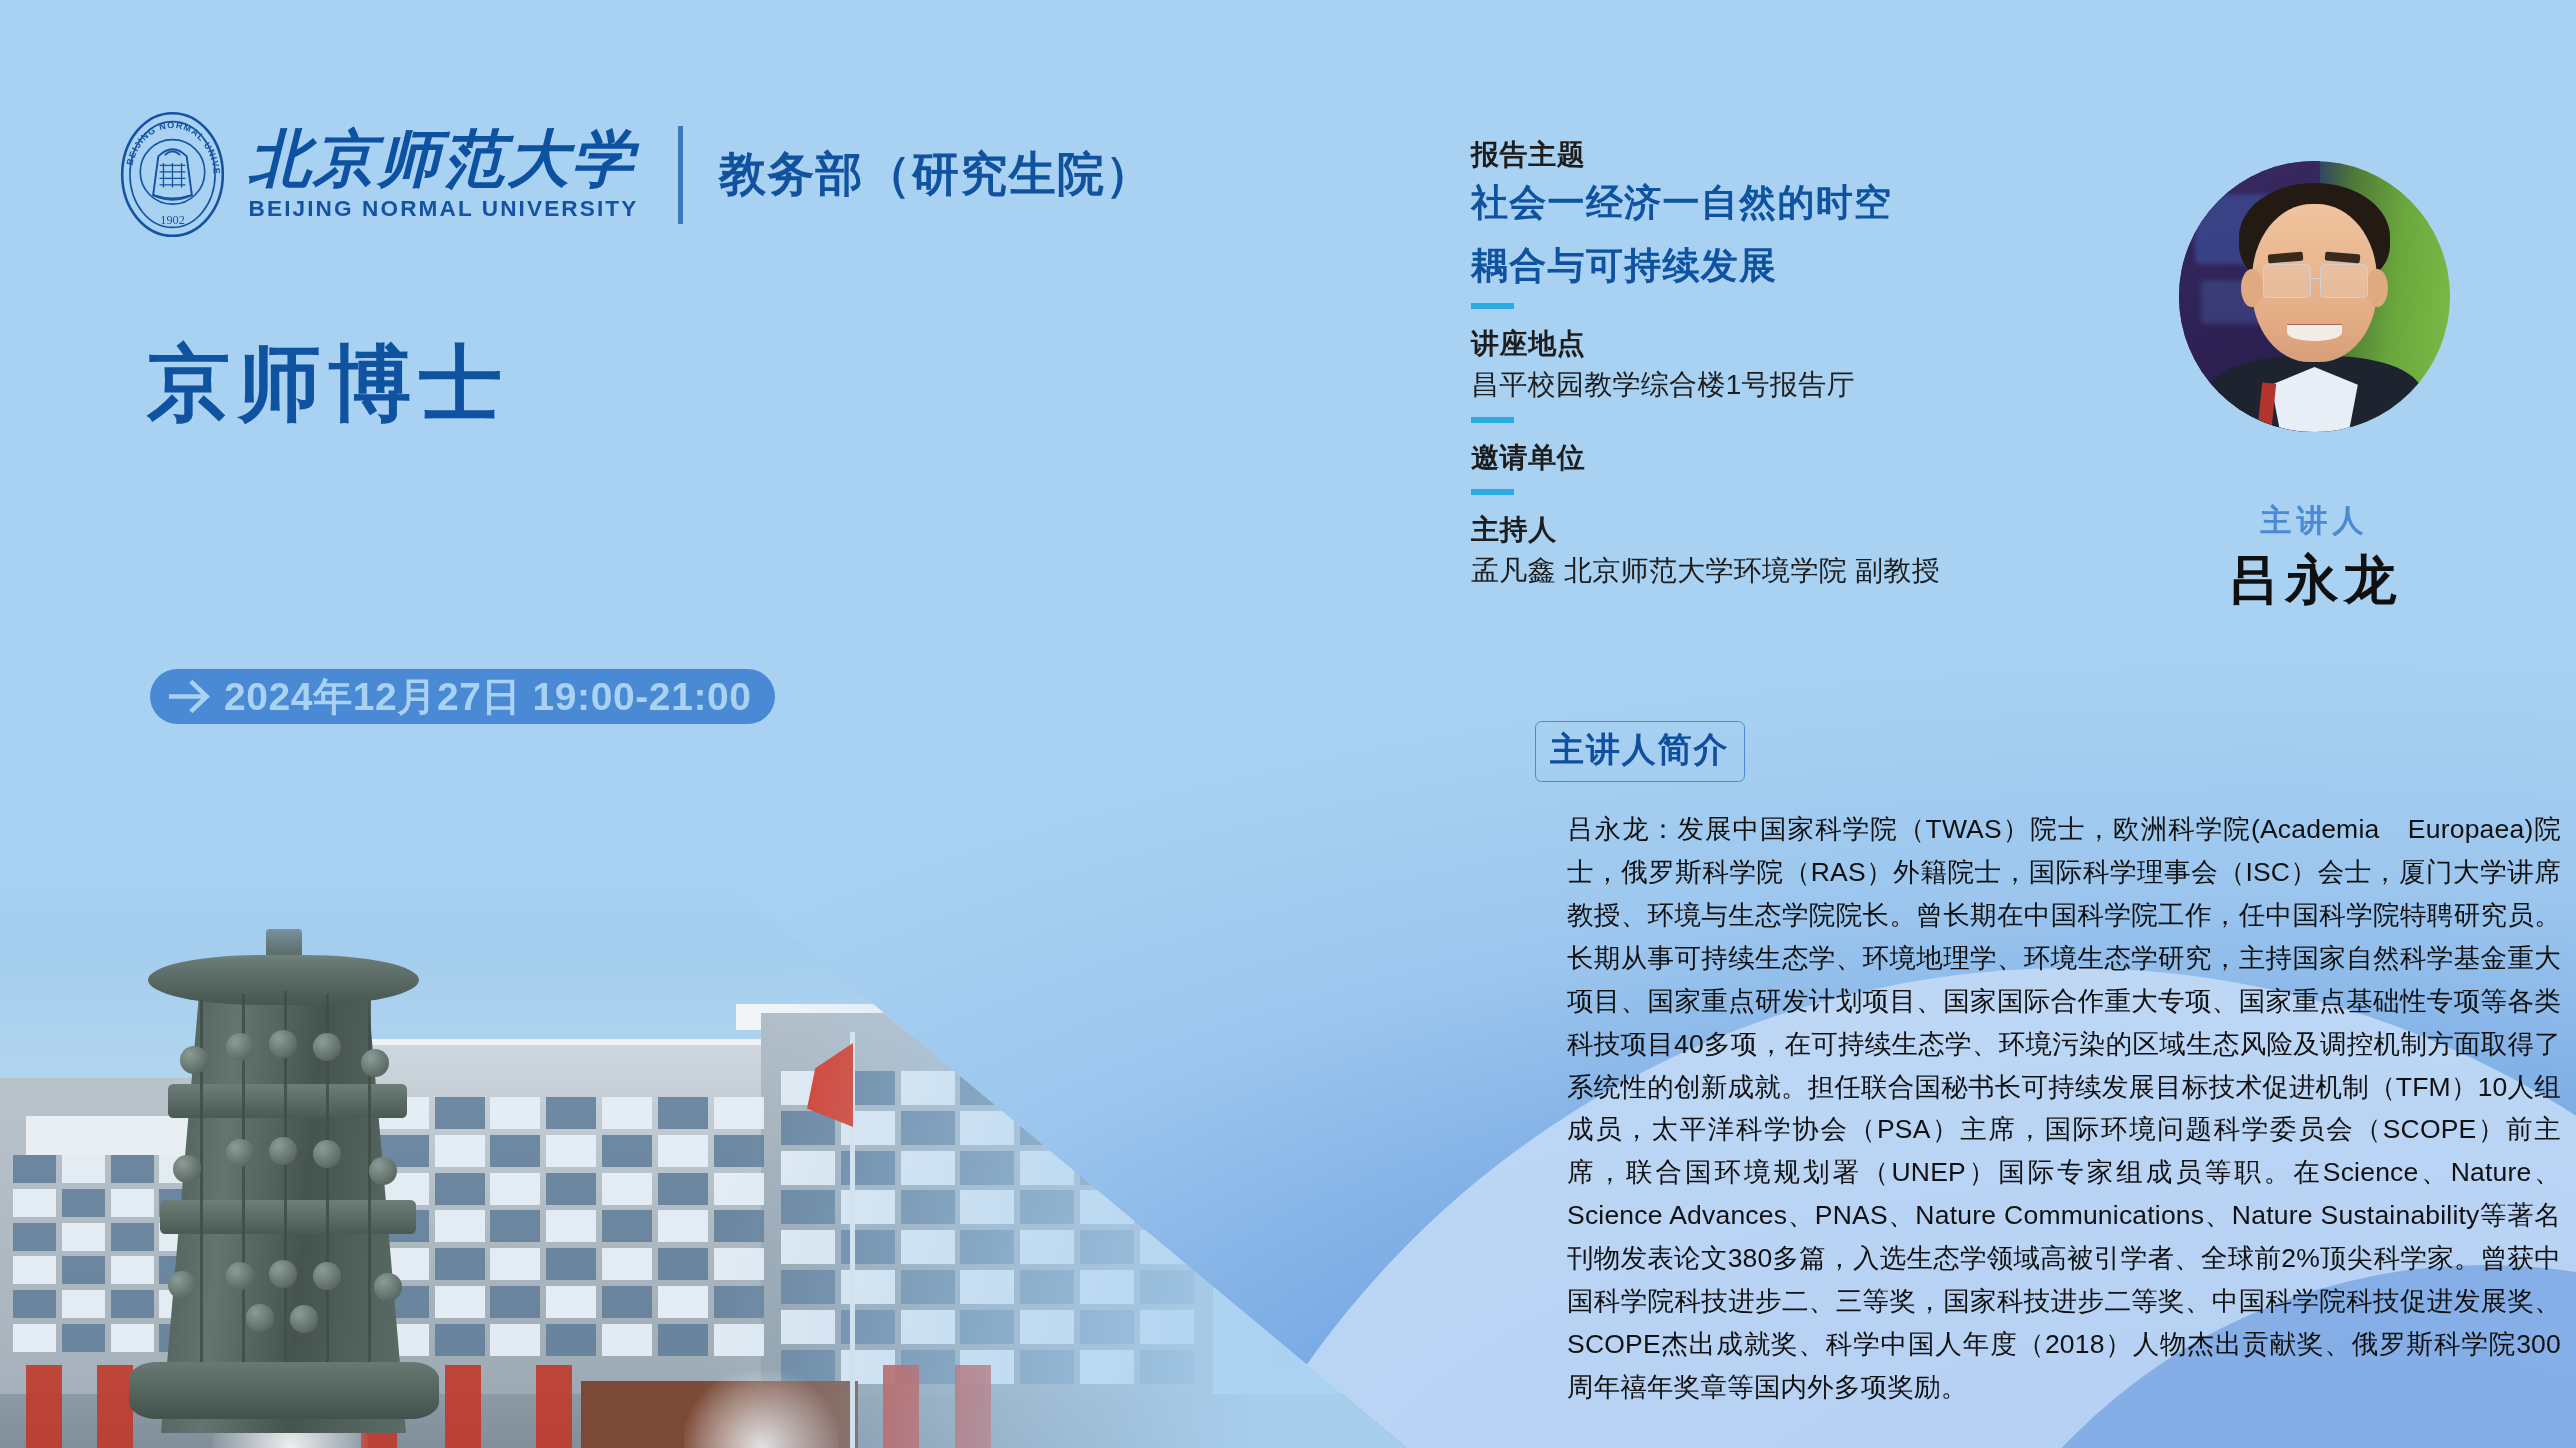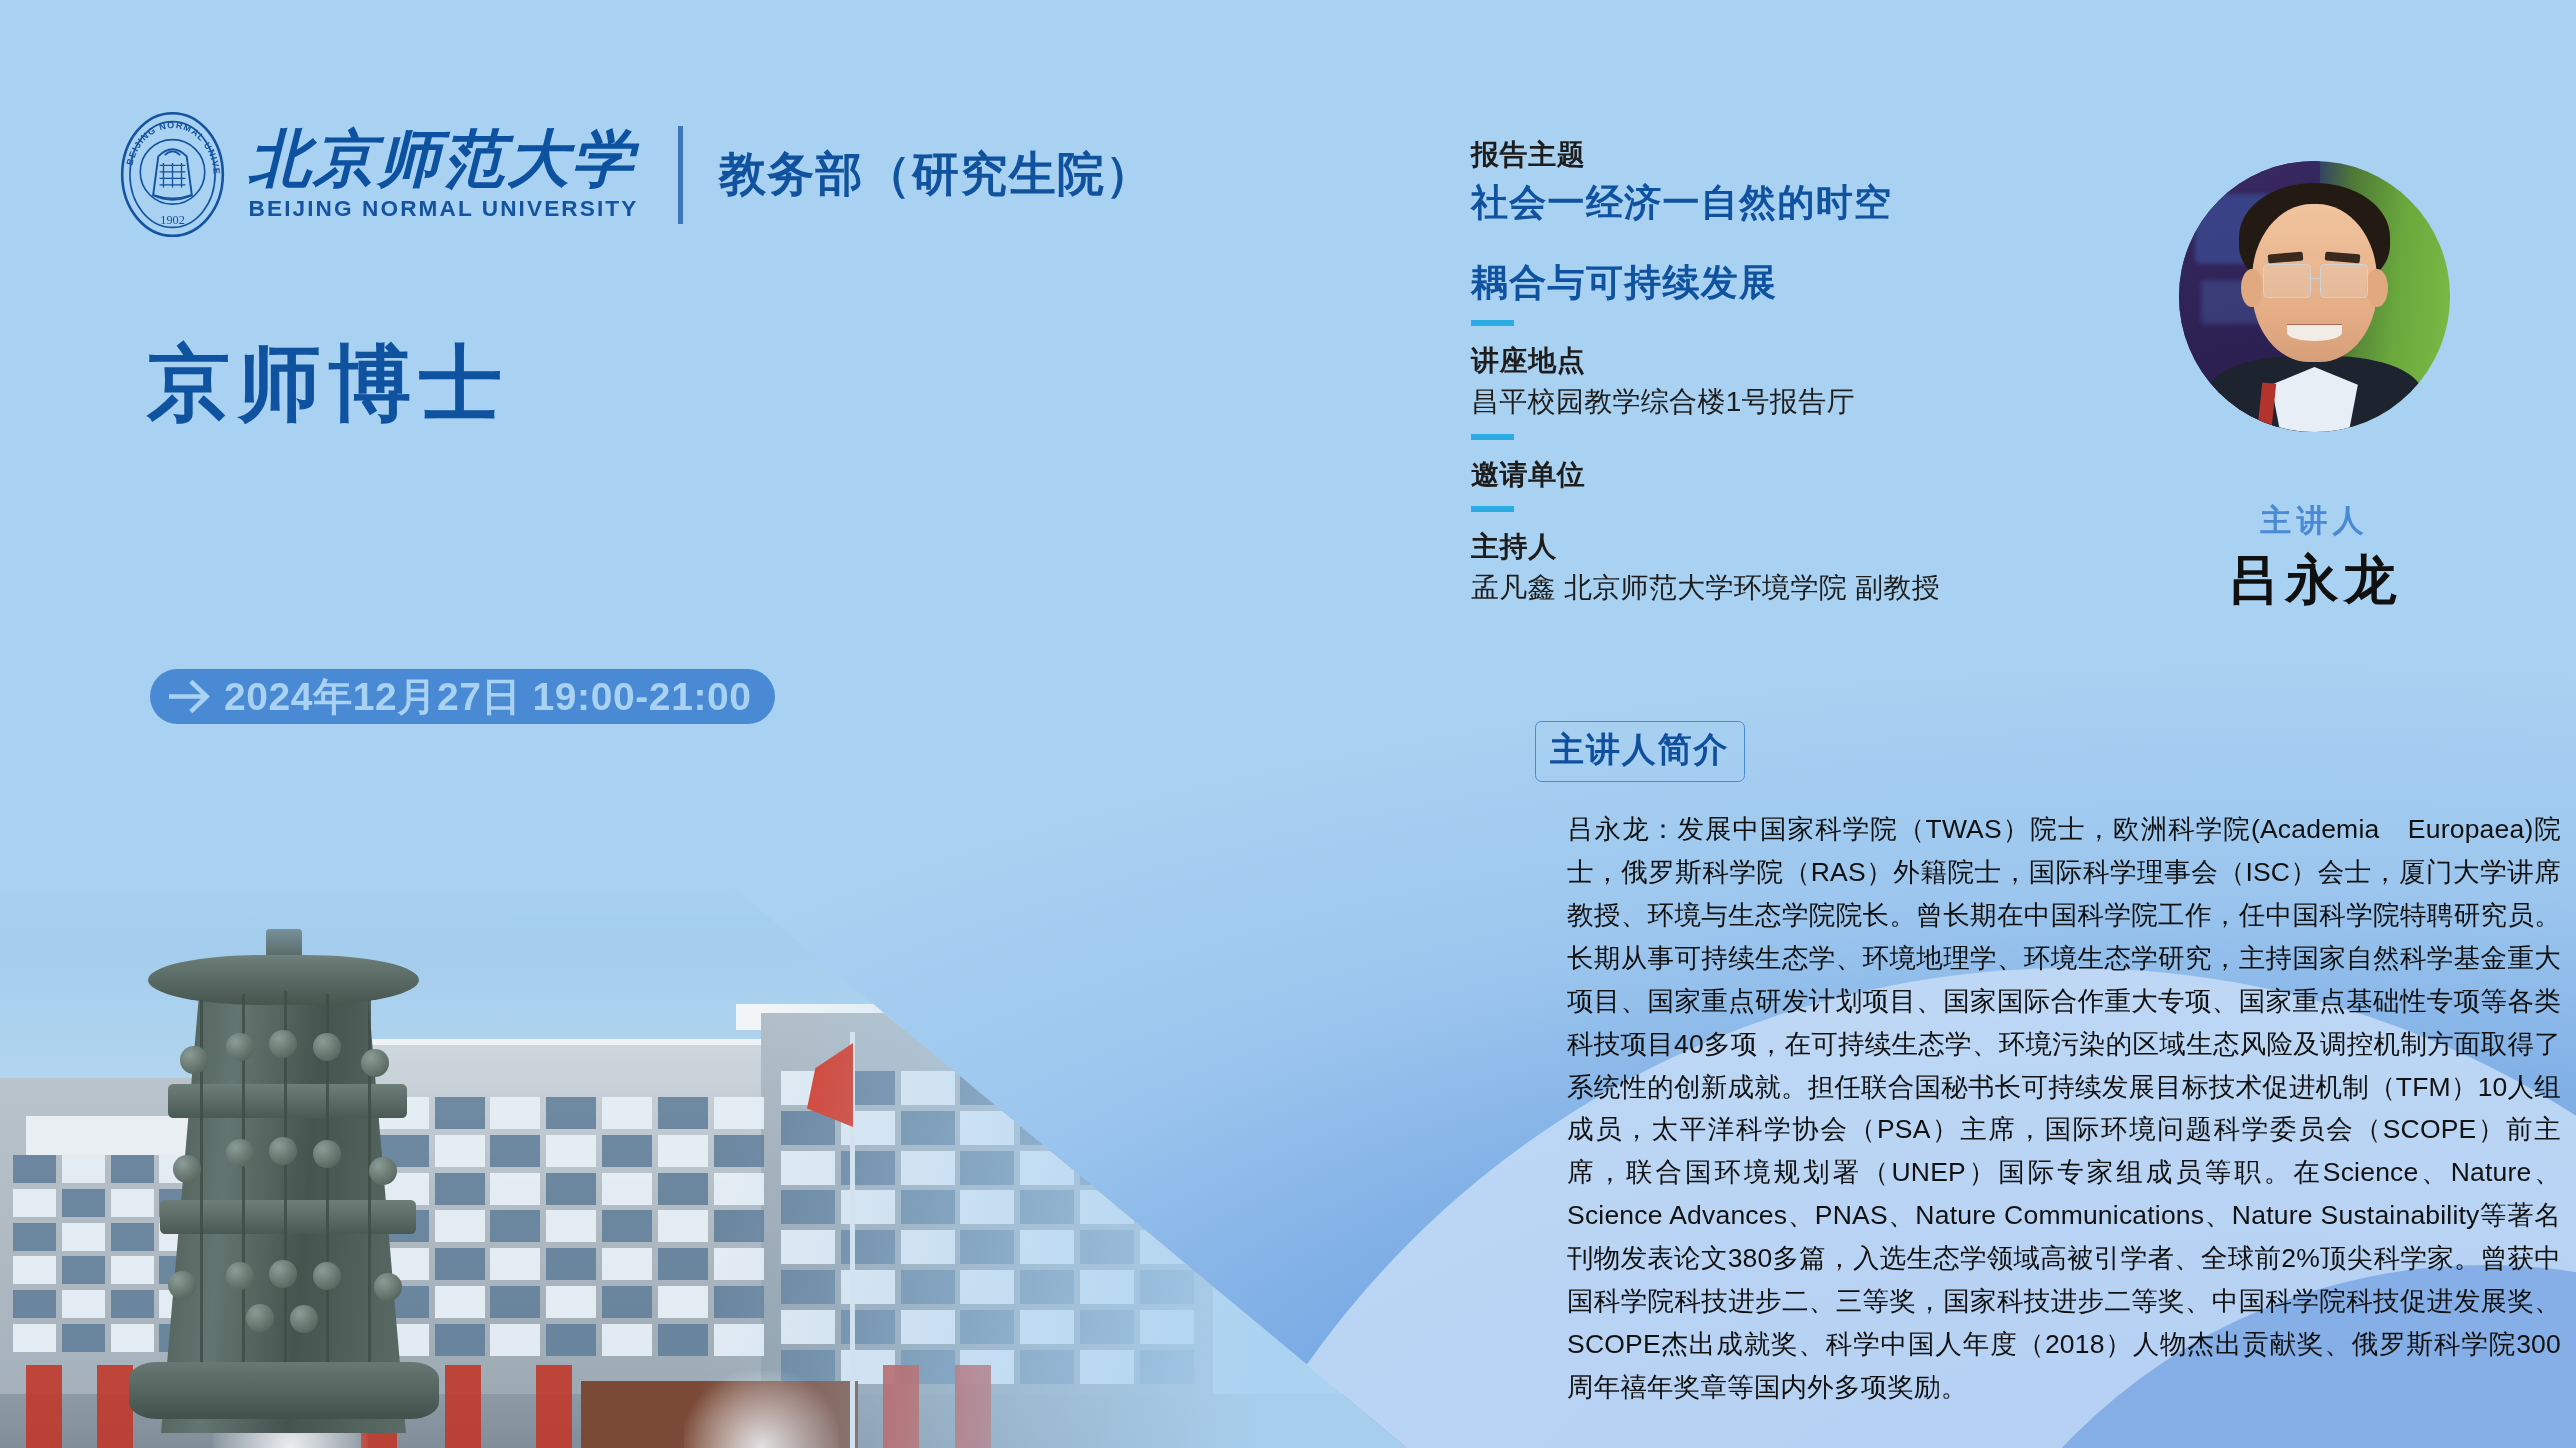--- a/index.html
+++ b/index.html
@@ -97,21 +97,21 @@
     display:flex;align-items:center;padding:0 23px 0 19.4px;box-sizing:border-box;}
   .arrow-ico{width:43px;height:35px;flex:none;margin-right:11.6px;}
   .date-txt{font-weight:700;font-size:39px;color:#a9d1f1;letter-spacing:0.6px;white-space:nowrap;}
 
   
   .info{position:absolute;left:1471px;top:137px;width:671px;}
   .lbl{font-weight:700;font-size:28px;color:#1d1d1d;letter-spacing:0.6px;line-height:1.25;}
   .val{font-size:28px;color:#1d1d1d;letter-spacing:0.3px;line-height:1.3;margin-top:5.8px;}
   .topic1,.topic2{font-weight:700;font-size:37px;color:#0f52a0;letter-spacing:1.3px;line-height:1.28;}
   .topic1{margin-top:6.5px;}
-  .topic2{margin-top:33px;}
+  .topic2{margin-top:16px;}
   .divider{width:43px;height:5.8px;background:#2aabe2;margin:14px 0 17px 0;}
 
   
   .bio-badge{position:absolute;left:1535px;top:721px;border:1.9px solid #4a8ad4;border-radius:6.5px;
     padding:5.2px 14px 7.7px 14px;}
   .bio-badge span{font-weight:700;font-size:34px;color:#0f4f9e;letter-spacing:1.9px;}
   .bio{position:absolute;left:1535px;top:808px;width:994px;
     font-size:26.5px;line-height:1.62;color:#111;text-align:justify;letter-spacing:0.2px;margin-left:32px;}
 
   

